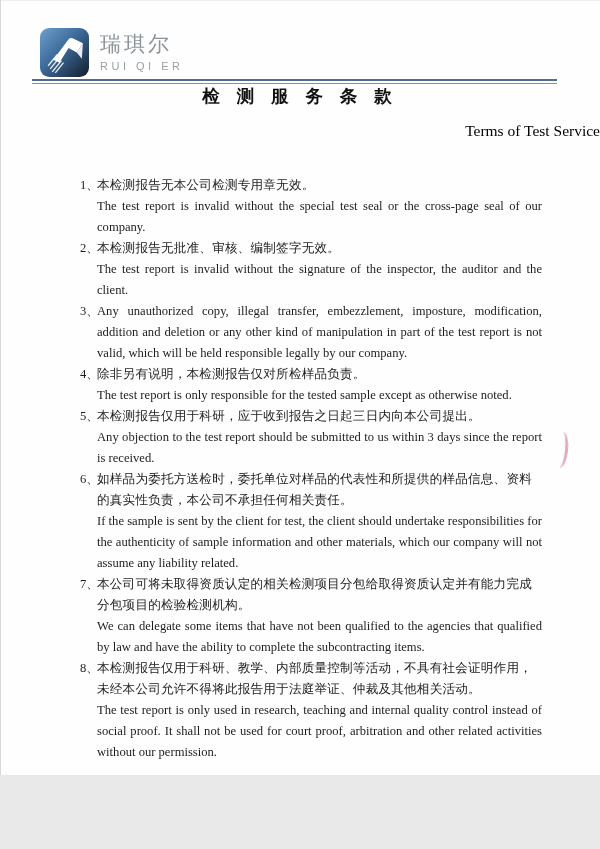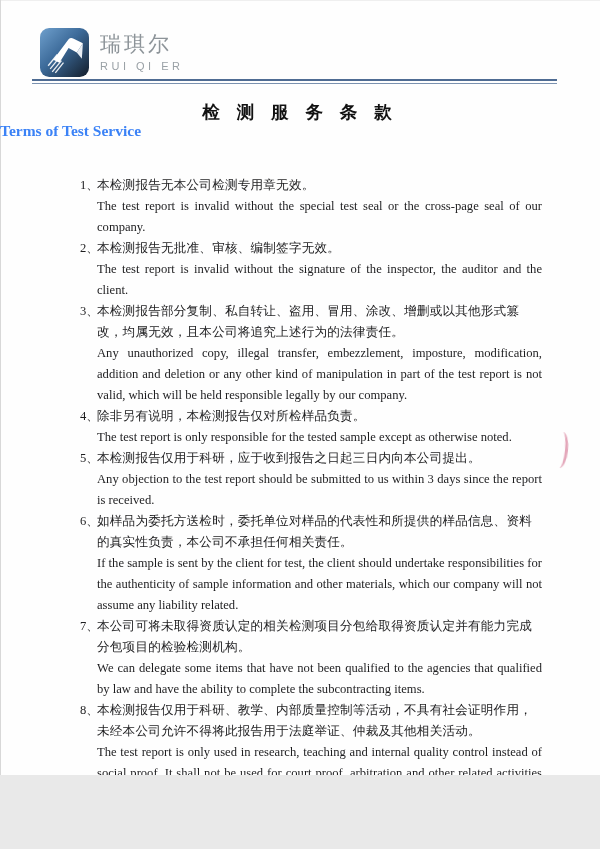--- a/index.html
+++ b/index.html
@@ -21,29 +21,29 @@
   .brand-text{ margin-left:11px; font-family:"Liberation Sans","DejaVu Sans",sans-serif; }
   .brand-cn{ font-size:21px; letter-spacing:3px; color:#8d9499; line-height:24px; }
   .brand-en{ font-size:11px; letter-spacing:3.5px; color:#9aa1a6; line-height:13px; margin-top:4px; }
 
   .header-rule{ position:absolute; top:79px; left:32px; width:525px; }
   .header-rule .rl-dark{ border-top:2.5px solid #4f6c93; }
   .header-rule .rl-light{ border-top:1.5px solid #7b92b0; margin-top:2px; }
 
   
   .title-cn{
-    position:absolute; top:100px; left:0; right:0;
+    position:absolute; top:84px; left:0; right:0;
     text-align:center;
     font-family:"Liberation Sans","DejaVu Sans",sans-serif;
     font-weight:bold; font-size:17.5px; letter-spacing:6px; color:#111;
   }
   .title-en{
     position:absolute; top:122px; left:0; right:0;
-    text-align:left;
-    font-weight:bold; font-size:15.5px; color:#3b82f6;
+    text-align:right;
+    font-weight:normal; font-size:15.5px; color:#000000;
   }
 
   
   .terms{
     position:absolute; top:175px; left:80px; right:58px;
     font-size:12.6px; line-height:21px;
   }
   .term{ position:relative; padding-left:17px; }
   .term-num{ position:absolute; left:0; top:0; }
   .term-cn{ letter-spacing:0.2px; }
@@ -119,21 +119,20 @@
     </div>
 
     <div class="term">
       <span class="term-num">2、</span>
       <p class="term-cn">本检测报告无批准、审核、编制签字无效。</p>
       <p class="term-en">The test report is invalid without the signature of the inspector, the auditor and the client.</p>
     </div>
 
     <div class="term">
       <span class="term-num">3、</span>
-      <p class="term-cn">本检测报告部分复制、私自转让、盗用、冒用、涂改、增删或以其他形式篡改，均属无效，且本公司将追究上述行为的法律责任。</p>
       <p class="term-en">Any unauthorized copy, illegal transfer, embezzlement, imposture, modification, addition and deletion or any other kind of manipulation in part of the test report is not valid, which will be held responsible legally by our company.</p>
     </div>
 
     <div class="term">
       <span class="term-num">4、</span>
       <p class="term-cn">除非另有说明，本检测报告仅对所检样品负责。</p>
       <p class="term-en">The test report is only responsible for the tested sample except as otherwise noted.</p>
     </div>
 
     <div class="term">

